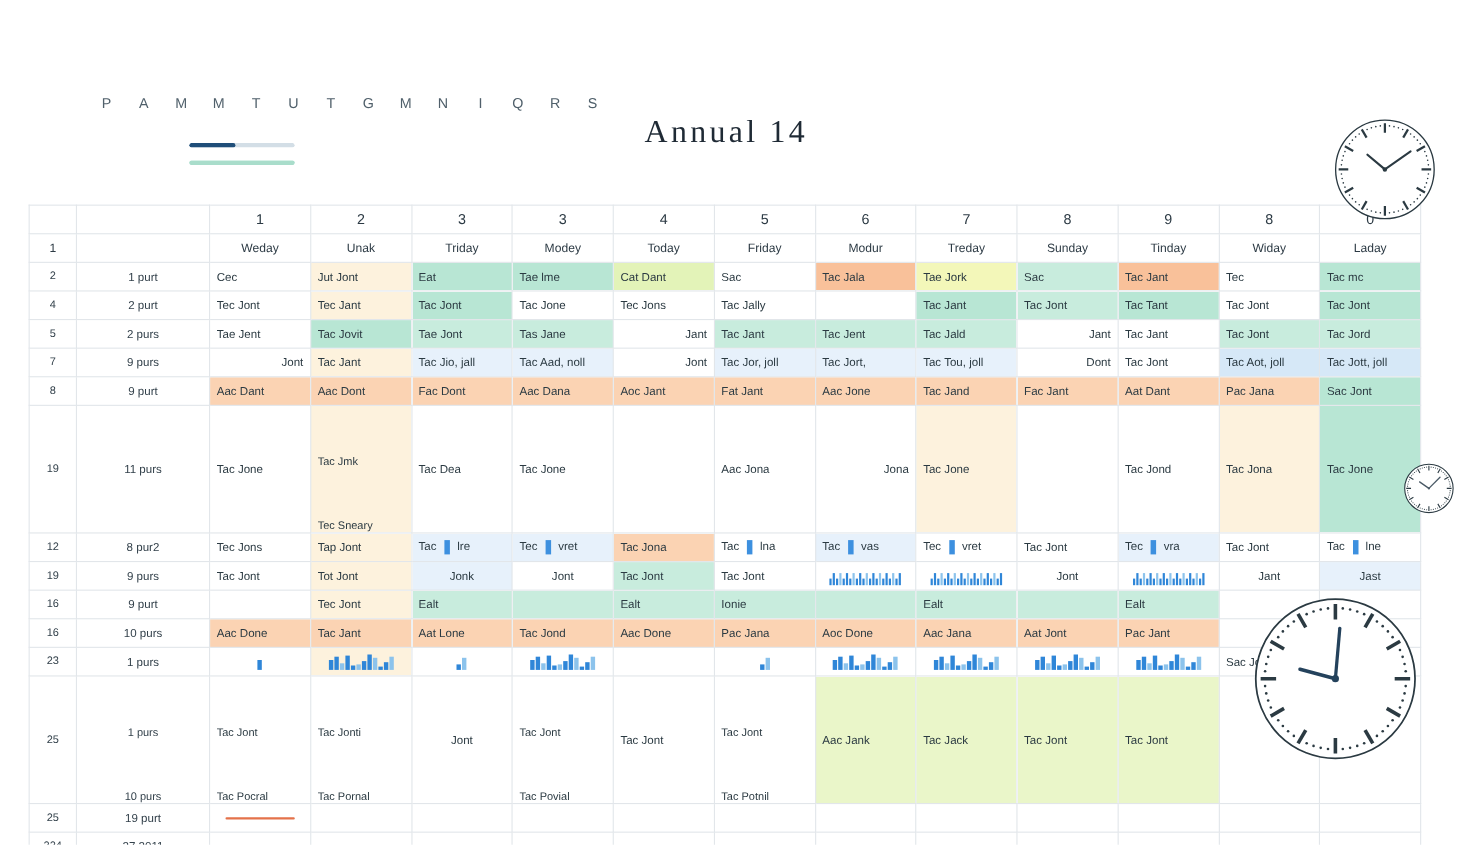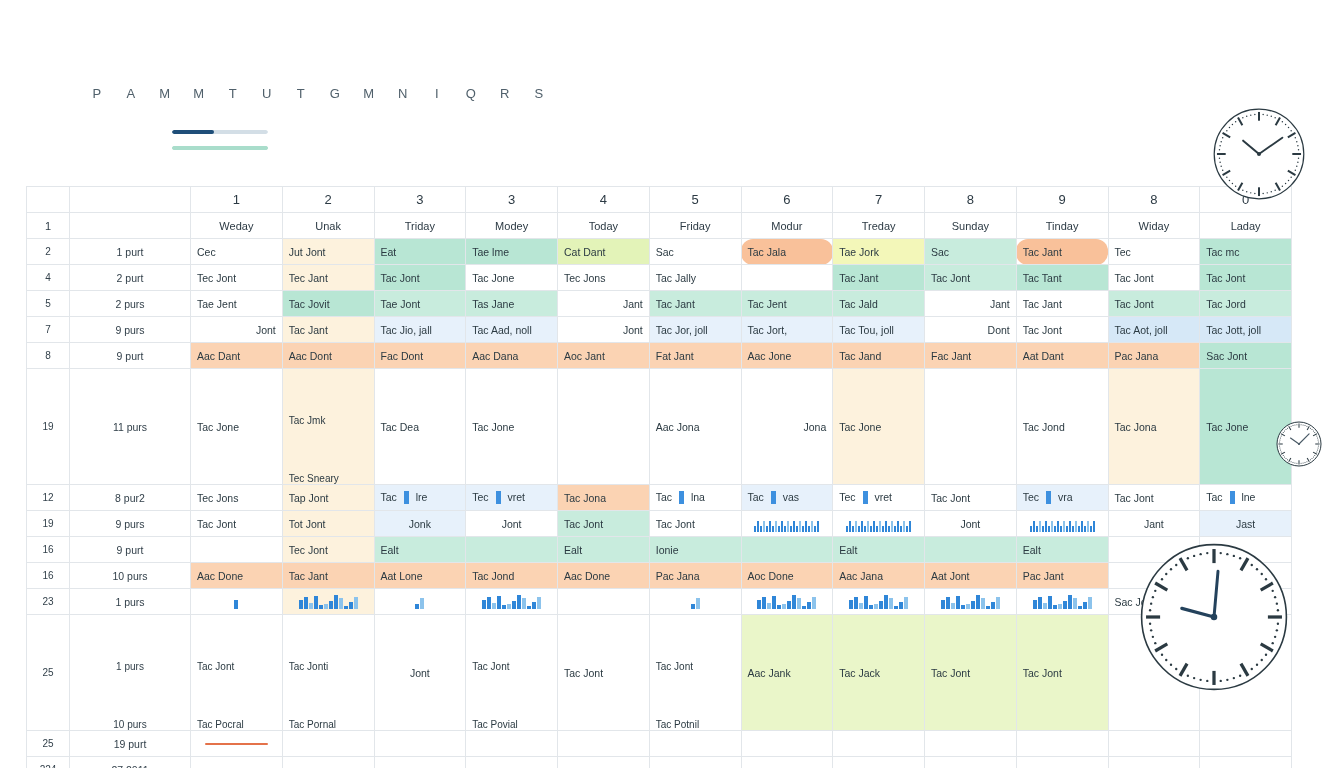--- a/index.html
+++ b/index.html
@@ -65,21 +65,21 @@
   .two-line{line-height:11.5px;font-size:10px;padding-top:1px;padding-bottom:1px;}
   .two-line div{white-space:nowrap;margin-top:46px;}
 
   
   .f-green   {background:#b8e6d4;}
   .f-green2  {background:#c8ecdd;}
   .f-lime    {background:#e3f3b8;}
   .f-lime2   {background:#eaf6c9;}
   .f-yellow  {background:#f3f7b9;}
   .f-cream2  {background:#fdf2dd;}
-  .f-orange  {background:#f9c19a;border-radius:12px;}
+  .f-orange  {background:#f9c19a;}
   .f-orange2 {background:#fbd3b3;}
   .f-blue    {background:#d6e8f7;}
   .f-blue2   {background:#e7f1fb;}
   .f-none    {background:transparent;}
 
   
   .spark{display:flex;align-items:flex-end;justify-content:center;gap:1px;height:15px;}
   .spark i{display:block;width:4px;border-radius:0;}
   .spark i.a{background:#2f86d8;}
   .spark i.b{background:#8cc3ec;}
@@ -126,20 +126,21 @@
       <div class="minibar">
         <div class="track" style="background: rgb(211, 222, 230);"></div>
         <div class="fill" style="background: rgb(31, 78, 121); width: 44%;"></div>
       </div>
       <div class="minibar">
         <div class="track" style="background: rgb(169, 221, 203);"></div>
         <div class="fill" style="background: rgb(169, 221, 203); width: 100%;"></div>
       </div>
     </div>
 
+  <div class="title">Annual 14</div>
 
   <table class="grid">
     <thead>
       <tr id="hNumRow">
           <th class="c-idx hnum"></th>
           <th class="c-lab hnum"></th>
           <th class="c-day hnum">1</th>
           <th class="c-day hnum">2</th>
           <th class="c-day hnum">3</th>
           <th class="c-day hnum">3</th>

